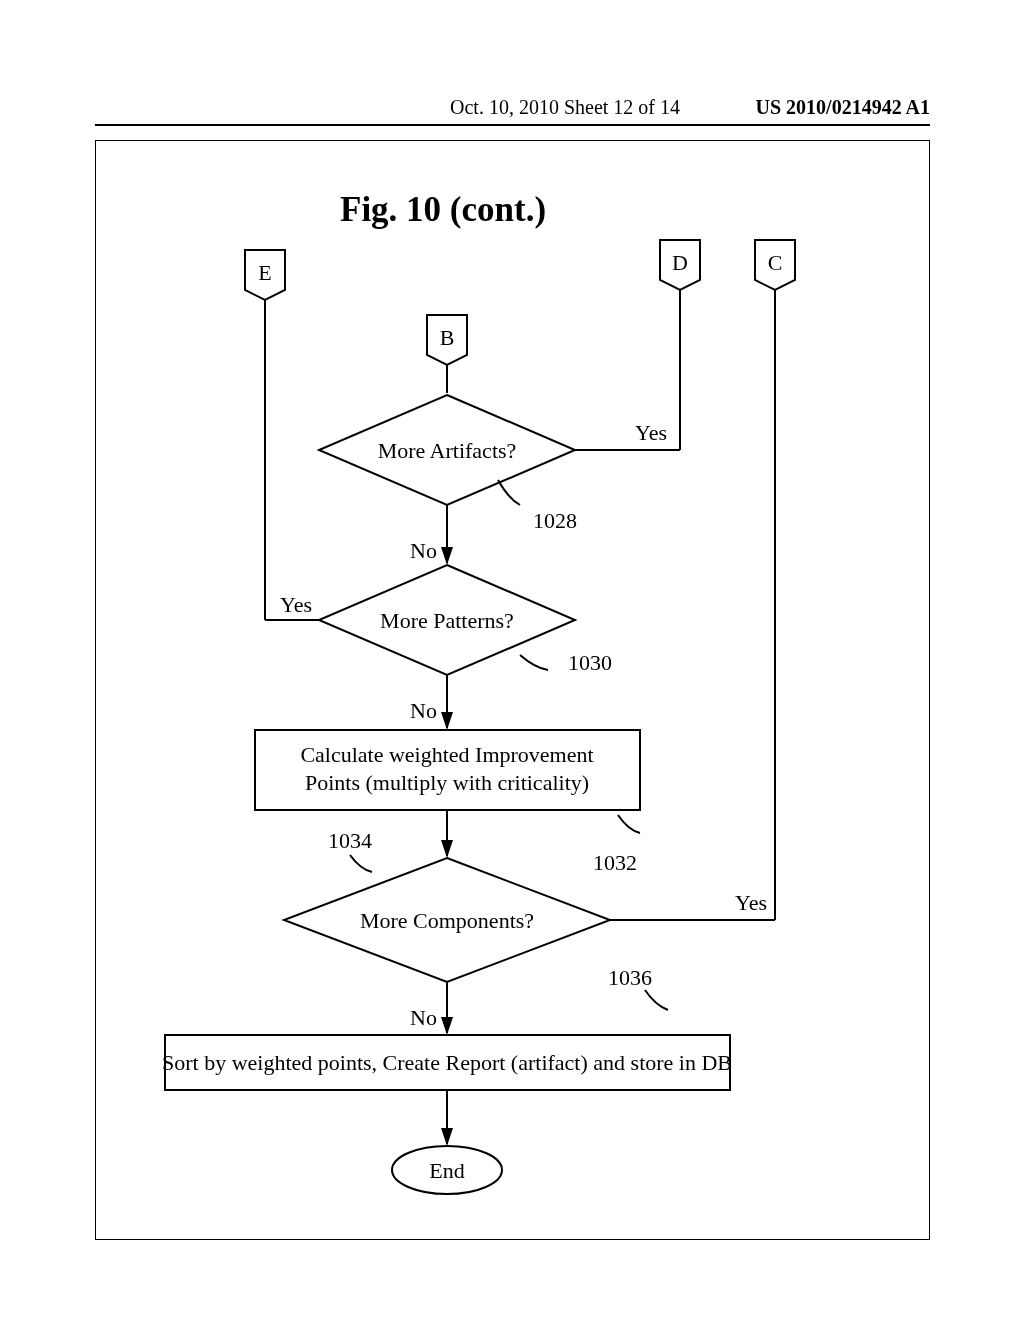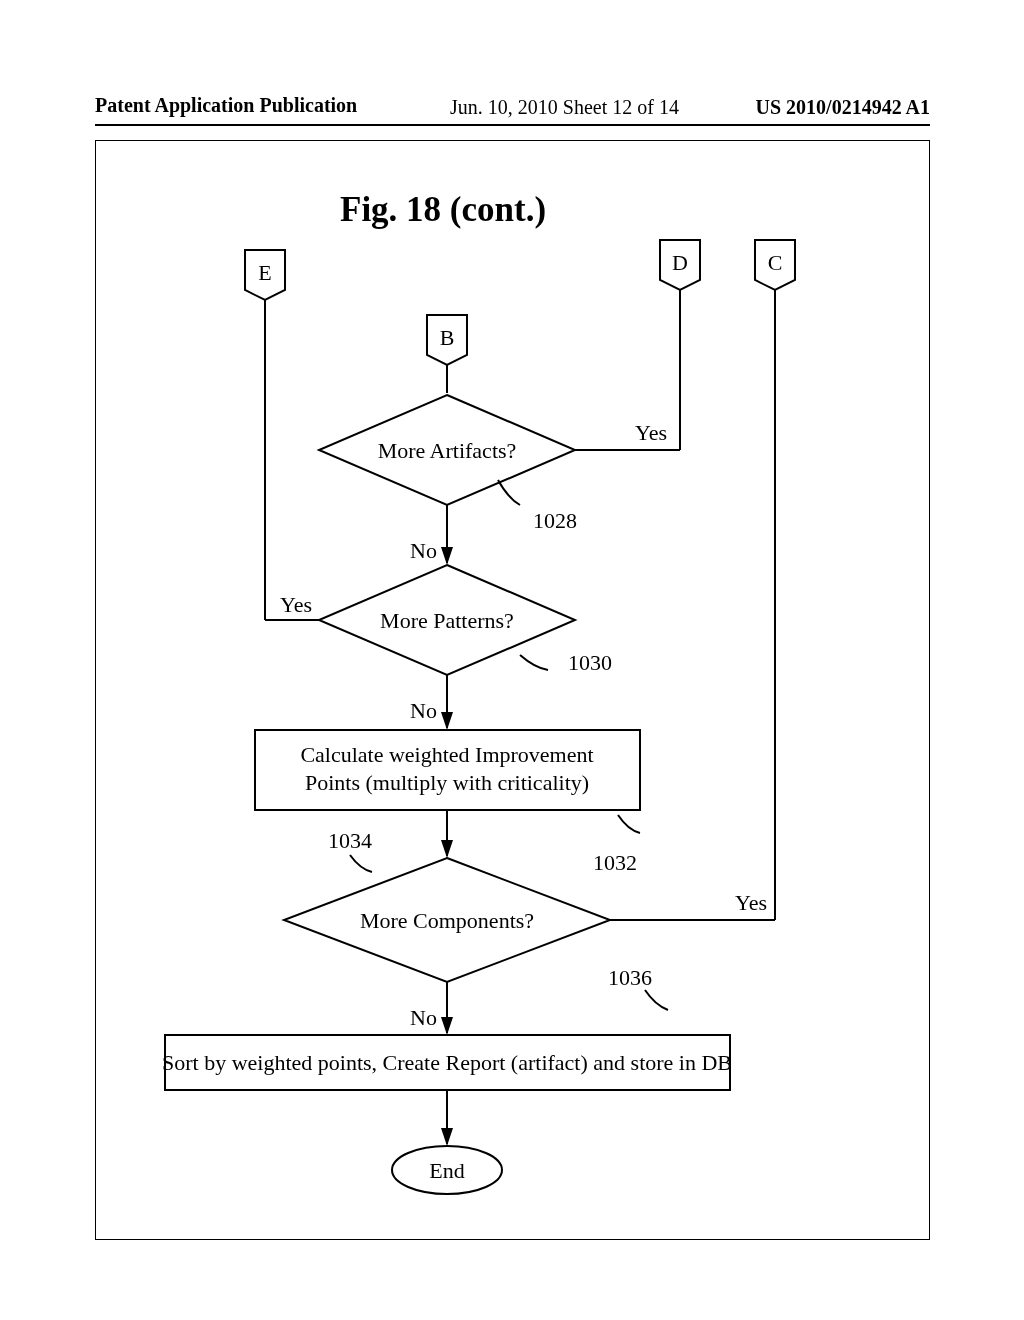--- a/index.html
+++ b/index.html
@@ -69,28 +69,27 @@
   font-family: "Times New Roman", Times, serif;
   font-size: 22px;
 }
 </style>
 </head>
 <body>
 
 <div class="page">
 
   <div class="header">
-    <div class="header-left">Patent Application Publication</div>
-    <div class="header-mid">Jun. 10, 2010  Sheet 12 of 14</div>
+    <div class="header-mid">Oct. 10, 2010  Sheet 12 of 14</div>
     <div class="header-right">US 2010/0214942 A1</div>
   </div>
 
   <div class="page-border"></div>
 
-  <div class="fig-title">Fig. 18 (cont.)</div>
+  <div class="fig-title">Fig. 10 (cont.)</div>
 
   <svg class="flow" viewBox="0 0 1024 1320">
     <defs>
       <marker id="arrow" markerWidth="10" markerHeight="10" refX="8" refY="3" orient="auto" markerUnits="strokeWidth">
         <path d="M0,0 L0,6 L9,3 z" fill="#000"></path>
       </marker>
     </defs>
 
     <g>
       <path d="M 245 250 L 285 250 L 285 290 L 265 300 L 245 290 Z" fill="#fff" stroke="#000" stroke-width="2"></path>

